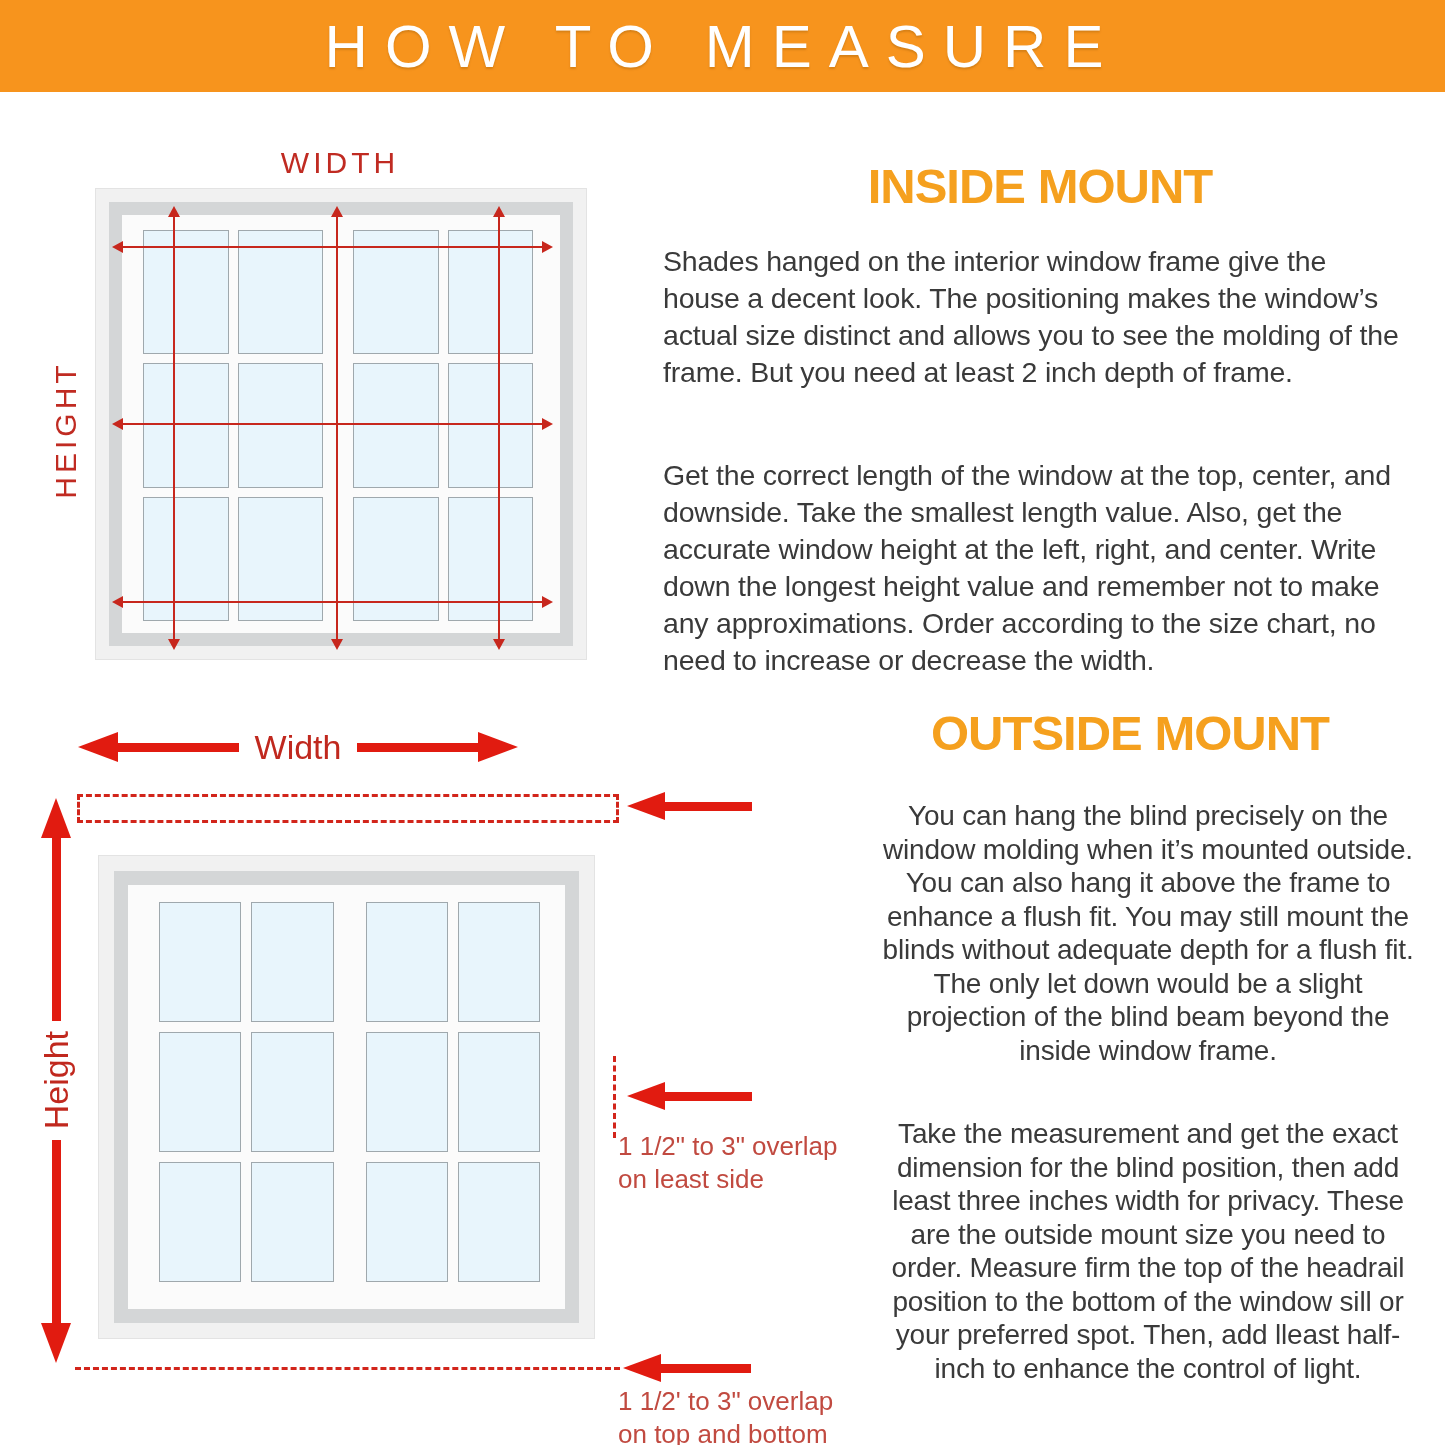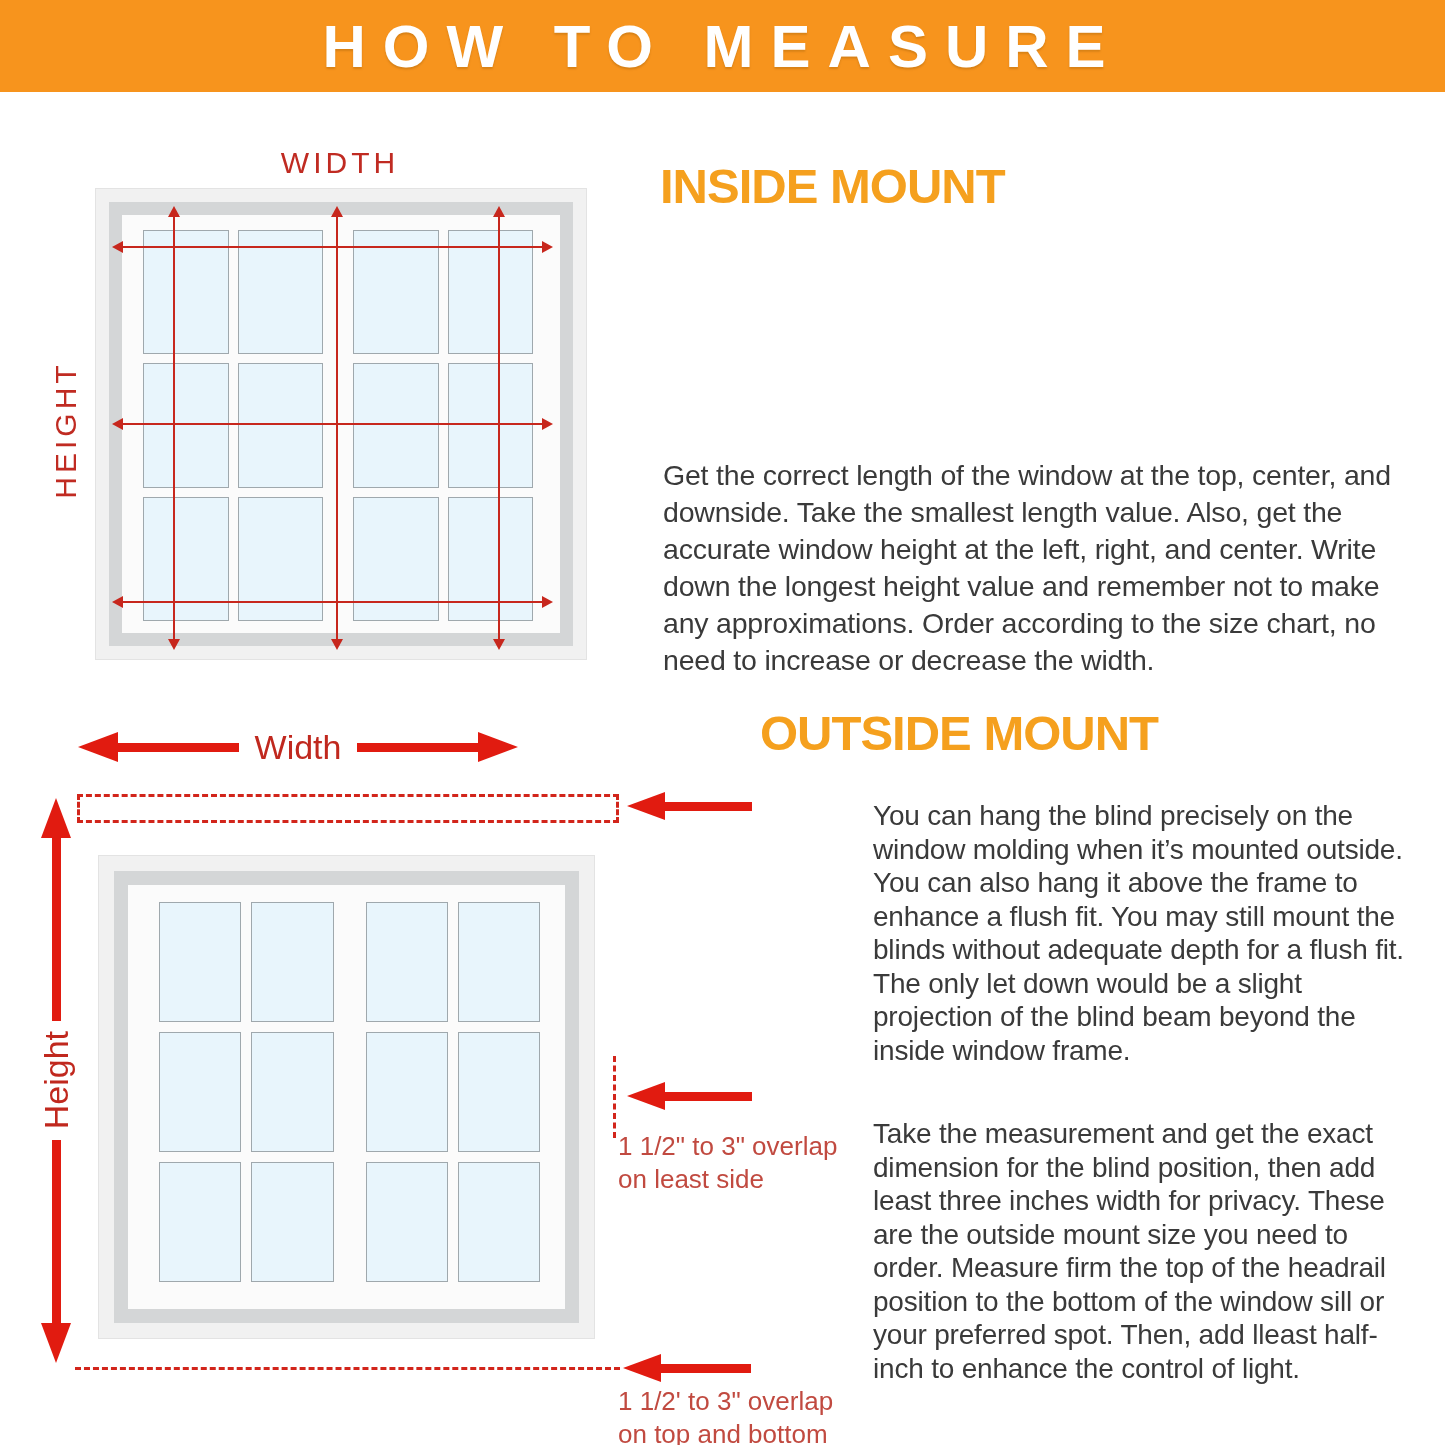--- a/index.html
+++ b/index.html
@@ -6,32 +6,32 @@
   #canvas{
     position:relative;width:1445px;height:1445px;overflow:hidden;background:#ffffff;
     font-family:"Liberation Sans","DejaVu Sans",sans-serif;
   }
   
   .banner{
     position:absolute;left:0;top:0;width:1445px;height:92px;background:#F7941D;
     display:flex;align-items:center;justify-content:center;
   }
   .banner h1{
-    margin:0;color:#ffffff;font-size:60px;font-weight:bold;letter-spacing:17px;
+    margin:0;color:#ffffff;font-size:60px;font-weight:normal;letter-spacing:17px;
     text-shadow:0 2px 2px rgba(120,70,0,.25);white-space:nowrap;
   }
   
   .sec-heading{
-    position:absolute;font-weight:bold;font-size:49px;
+    position:absolute;text-align:center;font-weight:bold;font-size:49px;
     color:#F5A01E;letter-spacing:-1px;white-space:nowrap;
   }
   .body-par{
     position:absolute;color:#3A3A3A;font-size:28.5px;line-height:37px;letter-spacing:-0.2px;
   }
-  .body-par.tight{font-size:28px;line-height:33.5px;}
+  .body-par.tight{font-size:28px;line-height:33.5px;text-align:center;}
   
   .win{position:absolute;background:#F1F1F1;border:1px solid #E3E3E3;}
   .wf2{position:absolute;background:#D4D6D7;}
   .wf3{position:absolute;background:#FBFBFB;}
   .panes{position:absolute;display:flex;}
   .sash{flex:1;display:grid;grid-template-columns:1fr 1fr;grid-template-rows:1fr 1fr 1fr;}
   .sash i{display:block;background:#E8F5FC;border:1px solid #9FA8AD;}
   
   .ta-h{position:absolute;height:2px;background:#C7271D;}
   .ta-h::before{content:"";position:absolute;left:-10px;top:-5px;width:0;height:0;
@@ -105,20 +105,21 @@
   </div>
 
   <div class="ta-h" style="left:122px;top:246px;width:421px;"></div>
   <div class="ta-h" style="left:122px;top:423px;width:421px;"></div>
   <div class="ta-h" style="left:122px;top:601px;width:421px;"></div>
   <div class="ta-v" style="left:173px;top:216px;height:424px;"></div>
   <div class="ta-v" style="left:336px;top:216px;height:424px;"></div>
   <div class="ta-v" style="left:498px;top:216px;height:424px;"></div>
 
   <div class="sec-heading" style="left:660px;top:158px;width:760px;">INSIDE MOUNT</div>
+  <div class="body-par" style="left:663px;top:243px;width:737px;">Shades hanged on the interior window frame give the house a decent look. The positioning makes the window’s actual size distinct and allows you to see the molding of the frame. But you need at least 2 inch depth of frame.</div>
   <div class="body-par" style="left:663px;top:457px;width:737px;">Get the correct length of the window at the top, center, and downside. Take the smallest length value. Also, get the accurate window height at the left, right, and center. Write down the longest height value and remember not to make any approximations. Order according to the size chart, no need to increase or decrease the width.</div>
 
   <div class="warrow" style="left:78px;top:731px;width:440px;height:32px;">
     <div class="a l">
         <span class="head"></span>
         <span class="shaft"></span>
       </div>
     <span class="wlabel">Width</span>
     <div class="a r">
         <span class="shaft"></span>

